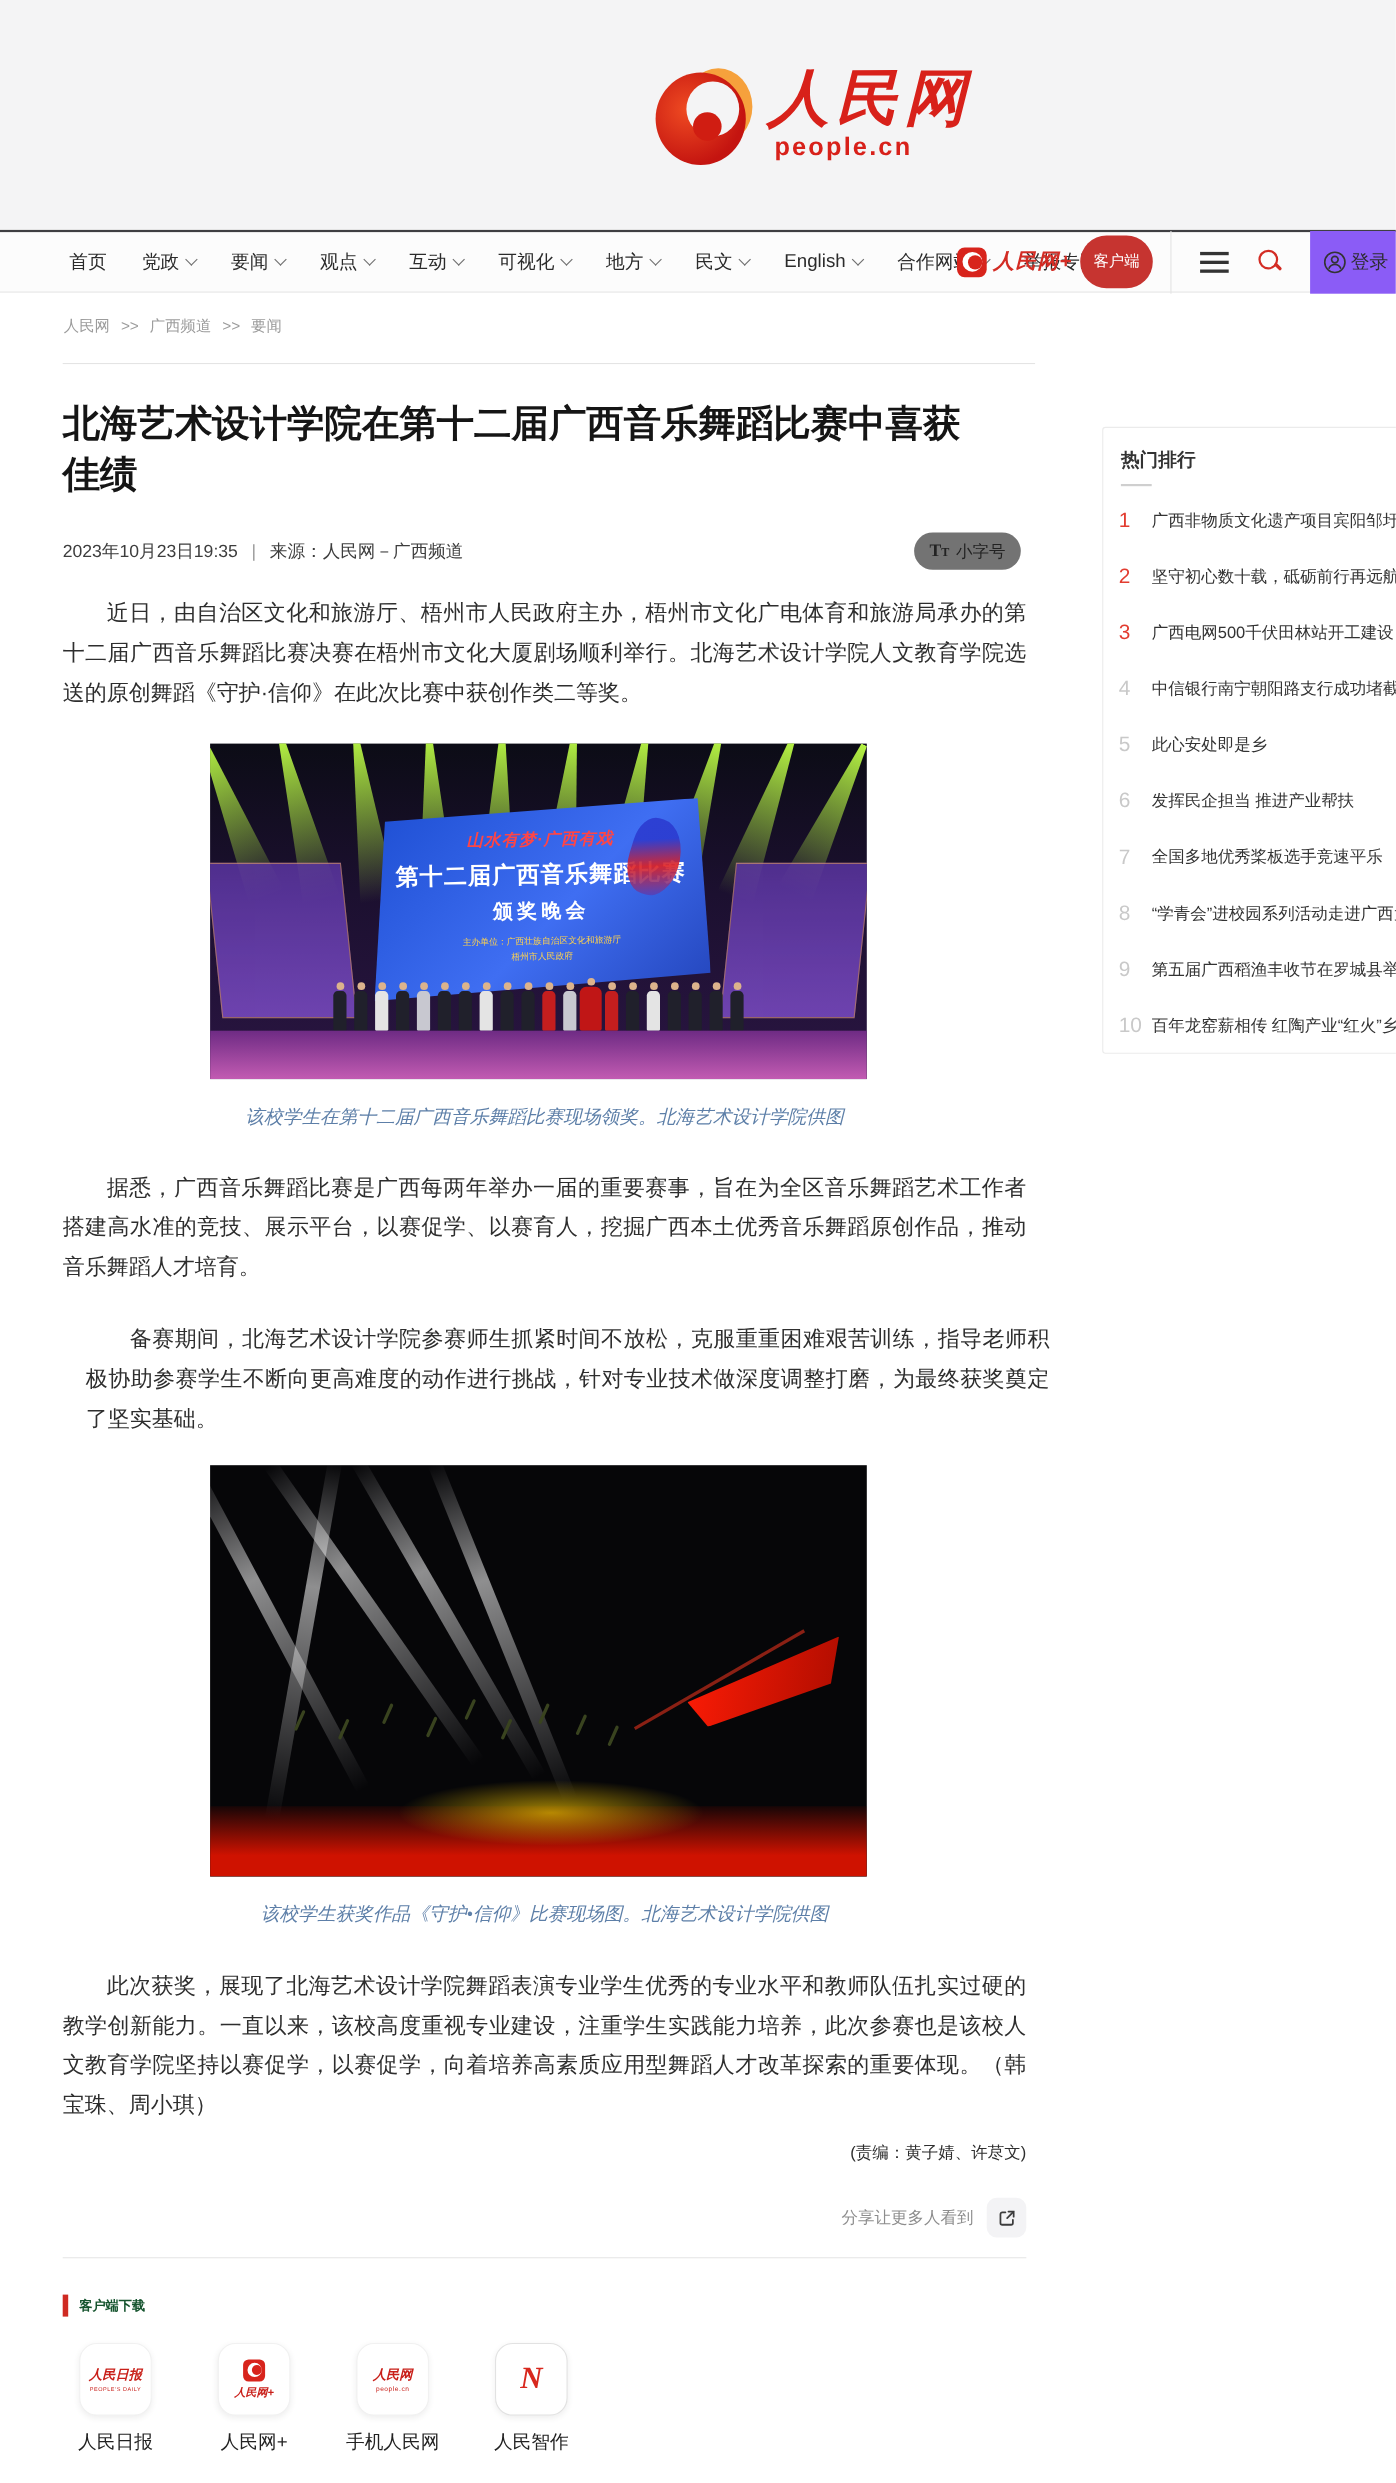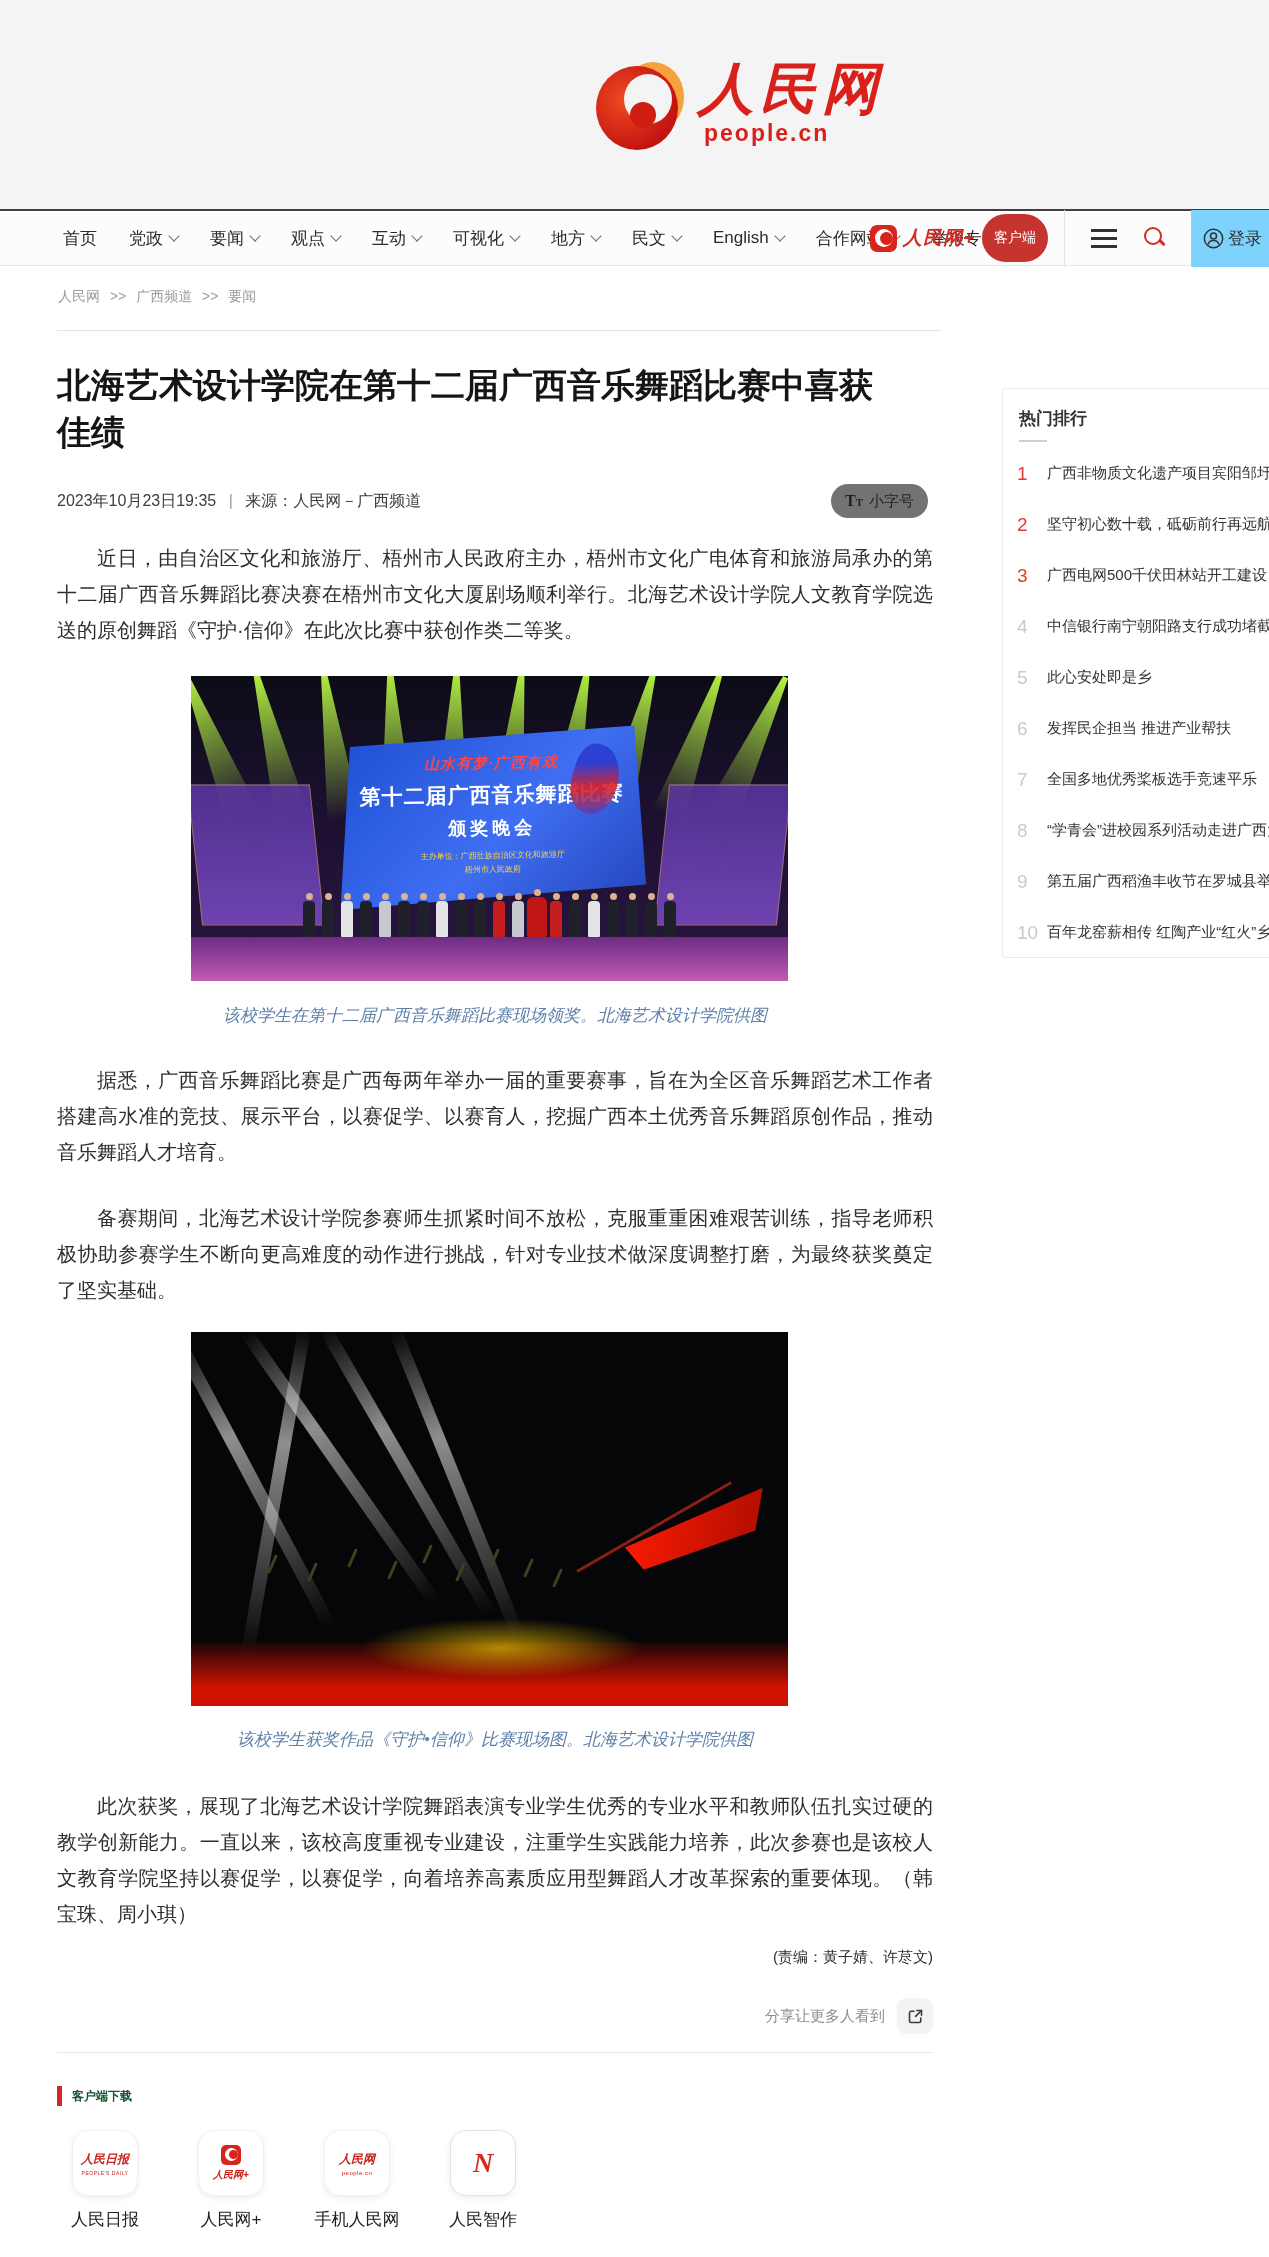--- a/index.html
+++ b/index.html
@@ -30,42 +30,42 @@
   .badge-sq .br{position:absolute;left:10px;top:7px;width:13px;height:13px;border-radius:50%;background:#d8241c;}
   .badge-brand{font-size:19px;font-weight:700;font-style:italic;color:#d32c24;margin:0 7px 0 6px;letter-spacing:1px;}
   .badge-pill{background:#c63430;color:#fff;font-size:14px;padding:15px 12px;border-radius:999px;}
   .nav-divider{width:1px;height:57px;background:#e3e3e3;}
   .burger{position:relative;width:26px;height:3px;background:#333;margin:0 26px;cursor:pointer;}
   .burger::before,.burger::after{content:"";position:absolute;left:0;width:26px;height:3px;background:#333;}
   .burger::before{top:-8px;} .burger::after{top:8px;}
   .search-ic{position:relative;width:24px;height:24px;margin-right:24px;cursor:pointer;}
   .search-ic .c{position:absolute;left:1px;top:1px;width:14px;height:14px;border:2.4px solid #d32c24;border-radius:50%;}
   .search-ic .h{position:absolute;left:15px;top:15px;width:8px;height:2.6px;background:#d32c24;transform:rotate(45deg);border-radius:2px;}
-  .login-block{display:flex;align-items:center;gap:4px;height:57px;background:#7dd3fc;padding-left:12px;width:66px;cursor:pointer;}
+  .login-block{display:flex;align-items:center;gap:4px;height:57px;background:#8b5cf6;padding-left:12px;width:66px;cursor:pointer;}
   .login-label{font-size:17px;color:#2b2b2b;white-space:nowrap;}
   
   .breadcrumb{position:absolute;left:58px;top:288px;font-size:14px;color:#9c9c9c;}
   .breadcrumb a{color:#9c9c9c;text-decoration:none;cursor:pointer;}
   .bc-sep{margin:0 6px;}
   
   .content-col{position:absolute;left:57px;top:0;width:876px;}
   .top-divider{position:absolute;top:330px;left:0;width:884px;border-top:1px solid #e4e4e4;}
   .art-title{position:absolute;top:362px;left:0;width:820px;font-size:34px;line-height:47px;
              font-weight:700;color:#151515;margin:0;}
   .meta-row{position:absolute;top:484px;left:0;width:876px;height:34px;font-size:16px;color:#3d3d3d;}
   .meta-left{position:absolute;left:0;top:7px;}
   .meta-sep{margin:0 8px;color:#9a9a9a;}
   .src-link{color:#3d3d3d;text-decoration:none;cursor:pointer;}
   .font-pill{position:absolute;right:5px;top:0;height:34px;border-radius:17px;background:#737373;
              display:flex;align-items:center;padding:0 14px;font-size:15px;color:#222;cursor:pointer;}
   .tt{font-family:"Liberation Serif",serif;font-weight:700;margin-right:6px;font-size:16px;}
   .tt small{font-size:11px;}
   .para{position:absolute;left:0;width:876px;margin:0;font-size:20px;line-height:36px;color:#2e2e2e;
         text-align:justify;text-indent:2em;}
-  .p1{top:540px;} .p2{top:1062px;} .p3{top:1200px;} .p4{top:1788px;}
+  .p1{top:540px;} .p2{top:1062px;} .p3{top:1200px;margin-left:21px;} .p4{top:1788px;}
   
   .photo{position:absolute;left:134px;width:597px;overflow:hidden;}
   .photo1{top:676px;height:305px;background:linear-gradient(#0c0c16,#1c1030 45%,#2a1542);}
   .beam{position:absolute;top:-6px;width:34px;height:150px;background:linear-gradient(to bottom,rgba(190,255,70,.95),rgba(150,230,40,0));
         clip-path:polygon(42% 0,58% 0,100% 100%,0 100%);}
   .screen{position:absolute;left:148px;top:52px;width:306px;height:185px;
           background:linear-gradient(135deg,#1d4ed2,#3f6ef2 55%,#2344ba);
           clip-path:polygon(4% 9%,97% 0,100% 86%,0 97%);transform:rotate(-1deg);
           display:flex;flex-direction:column;align-items:center;padding-top:26px;box-sizing:border-box;}
   .scr-script{font-size:15px;font-weight:700;font-style:italic;color:#ff4545;letter-spacing:1px;}

